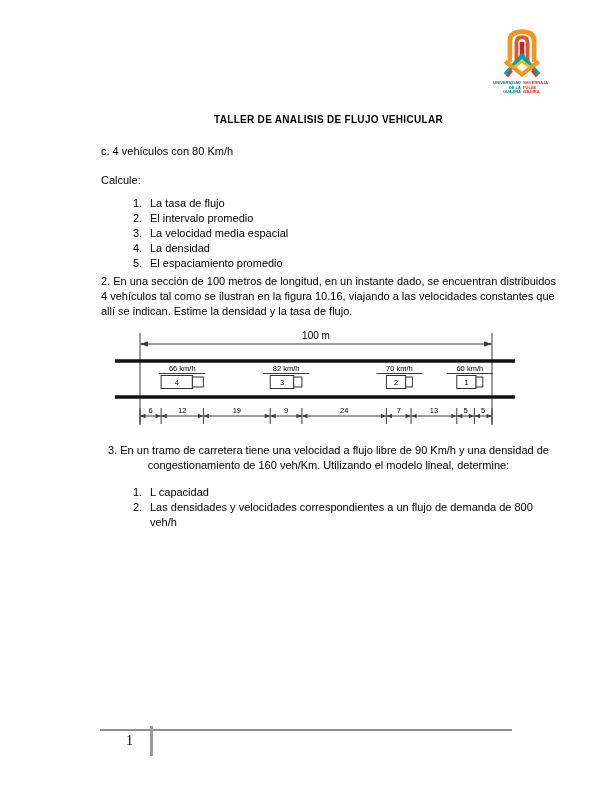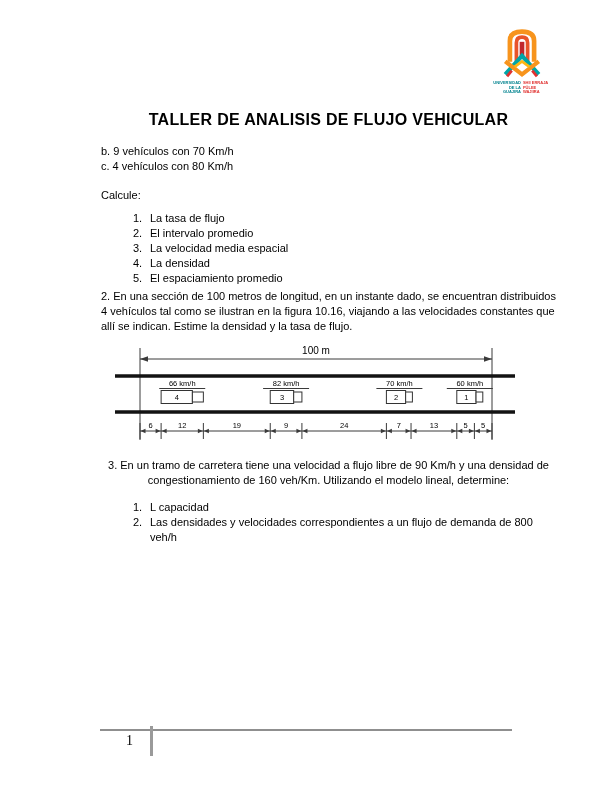--- a/index.html
+++ b/index.html
@@ -9,21 +9,21 @@
   
   .logo{position:absolute;left:490px;top:26px;width:64px;text-align:center;}
   .logo svg{display:block;margin:0 auto;}
   .logo-text{display:flex;justify-content:center;gap:2px;margin-top:1px;
              font-size:4px;line-height:4.6px;font-weight:bold;letter-spacing:0;}
   .logo-es{color:#00838f;text-align:right;}
   .logo-wy{color:#e0312f;text-align:left;}
 
   
   .content{position:absolute;left:101px;top:112px;width:455px;font-size:11px;line-height:15px;}
-  .title{font-size:16px;font-weight:bold;text-align:center;margin:0;letter-spacing:.3px;}
+  .title{font-size:10px;font-weight:bold;text-align:center;margin:0;letter-spacing:.3px;}
   p{margin:0;}
   .p1{margin-top:34px;text-align:justify;}
   .abc{margin-top:17px;}
   .calcule{margin-top:14px;}
   .olist{margin:8px 0 0 32px;}
   .olist2{margin:12px 0 0 32px;}
   .oli{display:flex;}
   .onum{width:17px;flex:none;}
   .otext{flex:1;}
   .p2{margin-top:3px;}
@@ -76,21 +76,20 @@
       </div>
     </div>
   </div>
 
   <div class="content">
 
     <h1 class="title">TALLER DE ANALISIS DE FLUJO VEHICULAR</h1>
 
 
     <div class="abc">
-      <div>b. 9 vehículos con 70 Km/h</div>
       <div>c. 4 vehículos con 80 Km/h</div>
     </div>
 
     <p class="calcule">Calcule:</p>
 
     <div class="olist">
       <div class="oli">
         <span class="onum">1.</span>
         <span class="otext">La tasa de flujo</span>
       </div>

